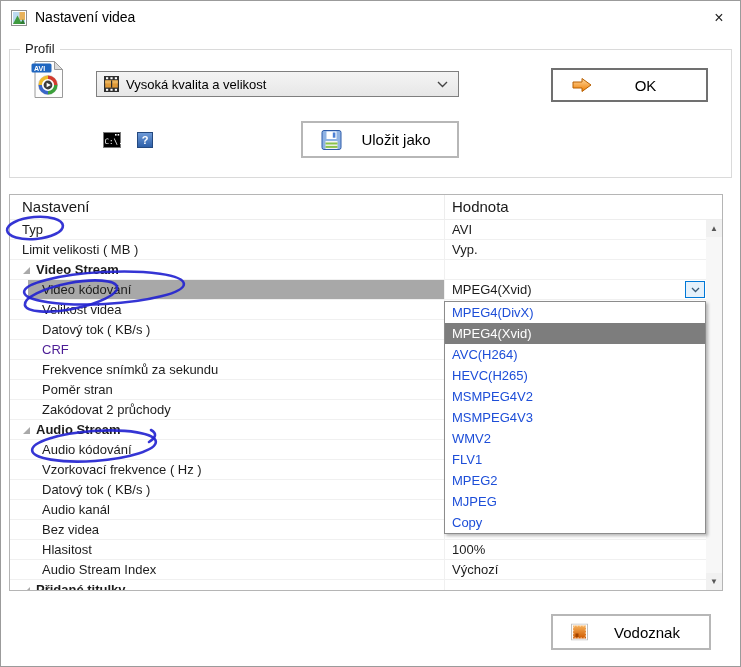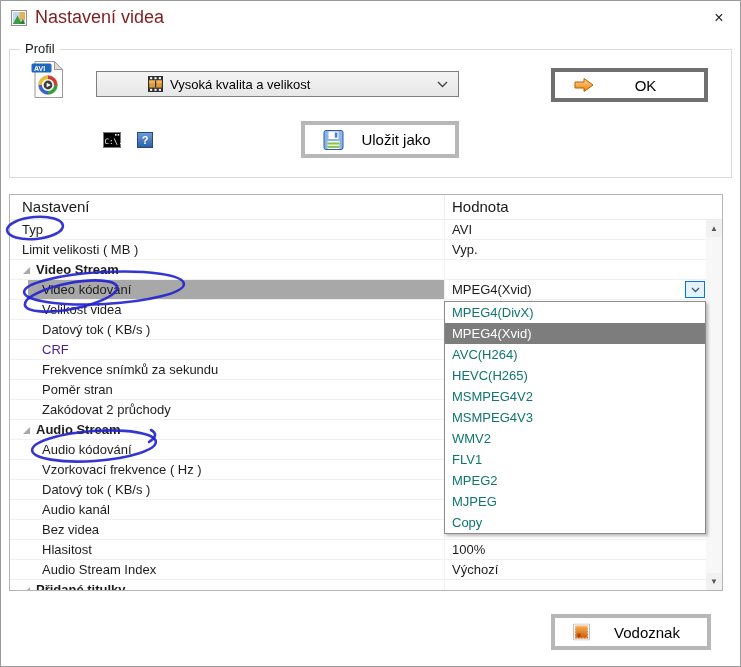--- a/index.html
+++ b/index.html
@@ -4,38 +4,38 @@
 <style>
   html,body{margin:0;padding:0;width:741px;height:667px;overflow:hidden;
     font-family:"Liberation Sans",sans-serif;background:#fff;}
   *{box-sizing:border-box;}
   .window{position:absolute;inset:0;border:1px solid #9b9b9b;background:#fff;}
 
   
   .titlebar{position:absolute;left:0;top:0;right:0;height:34px;background:#fff;}
   .title-icon{position:absolute;left:10px;top:9px;width:16px;height:16px;}
   .title-text{position:absolute;left:34px;top:0;height:34px;line-height:32px;
-    font-size:18px;color:#7f1d1d;}
+    font-size:14px;color:#000000;}
   .close-btn{position:absolute;right:8px;top:6px;width:26px;height:22px;
     text-align:center;line-height:22px;font-size:16px;color:#222;cursor:pointer;}
 
   
   .groupbox{position:absolute;left:8px;top:48px;width:723px;height:129px;
     border:1px solid #dadada;}
   .group-legend{position:absolute;left:10px;top:-9px;background:#fff;
     padding:0 5px;font-size:13px;color:#1a1a1a;}
   .avi-icon{position:absolute;left:30px;top:59px;width:33px;height:39px;}
   .preset-combo{position:absolute;left:95px;top:70px;width:363px;height:26px;
     border:1px solid #7f7f7f;background:linear-gradient(#f4f4f4,#e7e7e7);
-    display:flex;align-items:center;cursor:pointer;padding-left:44px;}
+    display:flex;align-items:center;cursor:pointer;}
   .preset-combo .film{margin-left:7px;width:15px;height:16px;flex:none;}
   .preset-combo .ptext{margin-left:7px;font-size:13px;color:#000;flex:1;}
   .preset-combo .chev{margin-right:10px;flex:none;}
 
-  .btn{position:absolute;background:#fff;border:4px solid #a3a3a3;cursor:pointer;}
+  .btn{position:absolute;background:#fff;border:2px solid #a3a3a3;cursor:pointer;}
   .btn .bic{position:absolute;left:18px;top:50%;transform:translateY(-50%);}
   .btn .blabel{position:absolute;left:40px;right:8px;top:0;bottom:0;
     display:flex;align-items:center;justify-content:center;font-size:15px;color:#000;}
   .ok-btn{left:550px;top:67px;width:157px;height:34px;border-color:#707070;}
   .saveas-btn{left:300px;top:120px;width:158px;height:37px;border-color:#b7b7b7;}
   .watermark-btn{left:550px;top:613px;width:160px;height:36px;border-color:#b7b7b7;}
 
   .cmd-icon{position:absolute;left:102px;top:131px;width:18px;height:16px;cursor:pointer;}
   .help-icon{position:absolute;left:136px;top:131px;width:16px;height:16px;
     background:linear-gradient(#6f9bd8,#2d5fa8);border:1px solid #24497f;
@@ -62,21 +62,21 @@
 
   
   .sbar{position:absolute;right:0;top:25px;bottom:0;width:16px;background:#f7f7f7;z-index:2;}
   .sb-btn{position:absolute;left:0;width:16px;height:17px;background:#f1f1f1;
     display:flex;align-items:center;justify-content:center;font-size:8px;color:#565656;cursor:pointer;}
   .sb-up{top:0;} .sb-down{bottom:0;}
 
   
   .popup{position:absolute;left:443px;top:300px;width:262px;height:233px;
     background:#fff;border:1px solid #8c8c8c;box-shadow:2px 2px 3px rgba(0,0,0,.28);z-index:5;}
-  .ditem{height:21px;line-height:21px;padding-left:7px;font-size:13px;color:#0f766e;cursor:pointer;}
+  .ditem{height:21px;line-height:21px;padding-left:7px;font-size:13px;color:#1d4ed8;cursor:pointer;}
   .ditem.hl{background:var(--hlbg);color:#fff;}
 
   
   .ink{position:absolute;inset:0;z-index:9;pointer-events:none;}
   .ink ellipse,.ink path{fill:none;stroke:var(--ink);stroke-width:2.6;
     stroke-linecap:round;opacity:.92;}
 </style>
 </head>
 <body>
 

